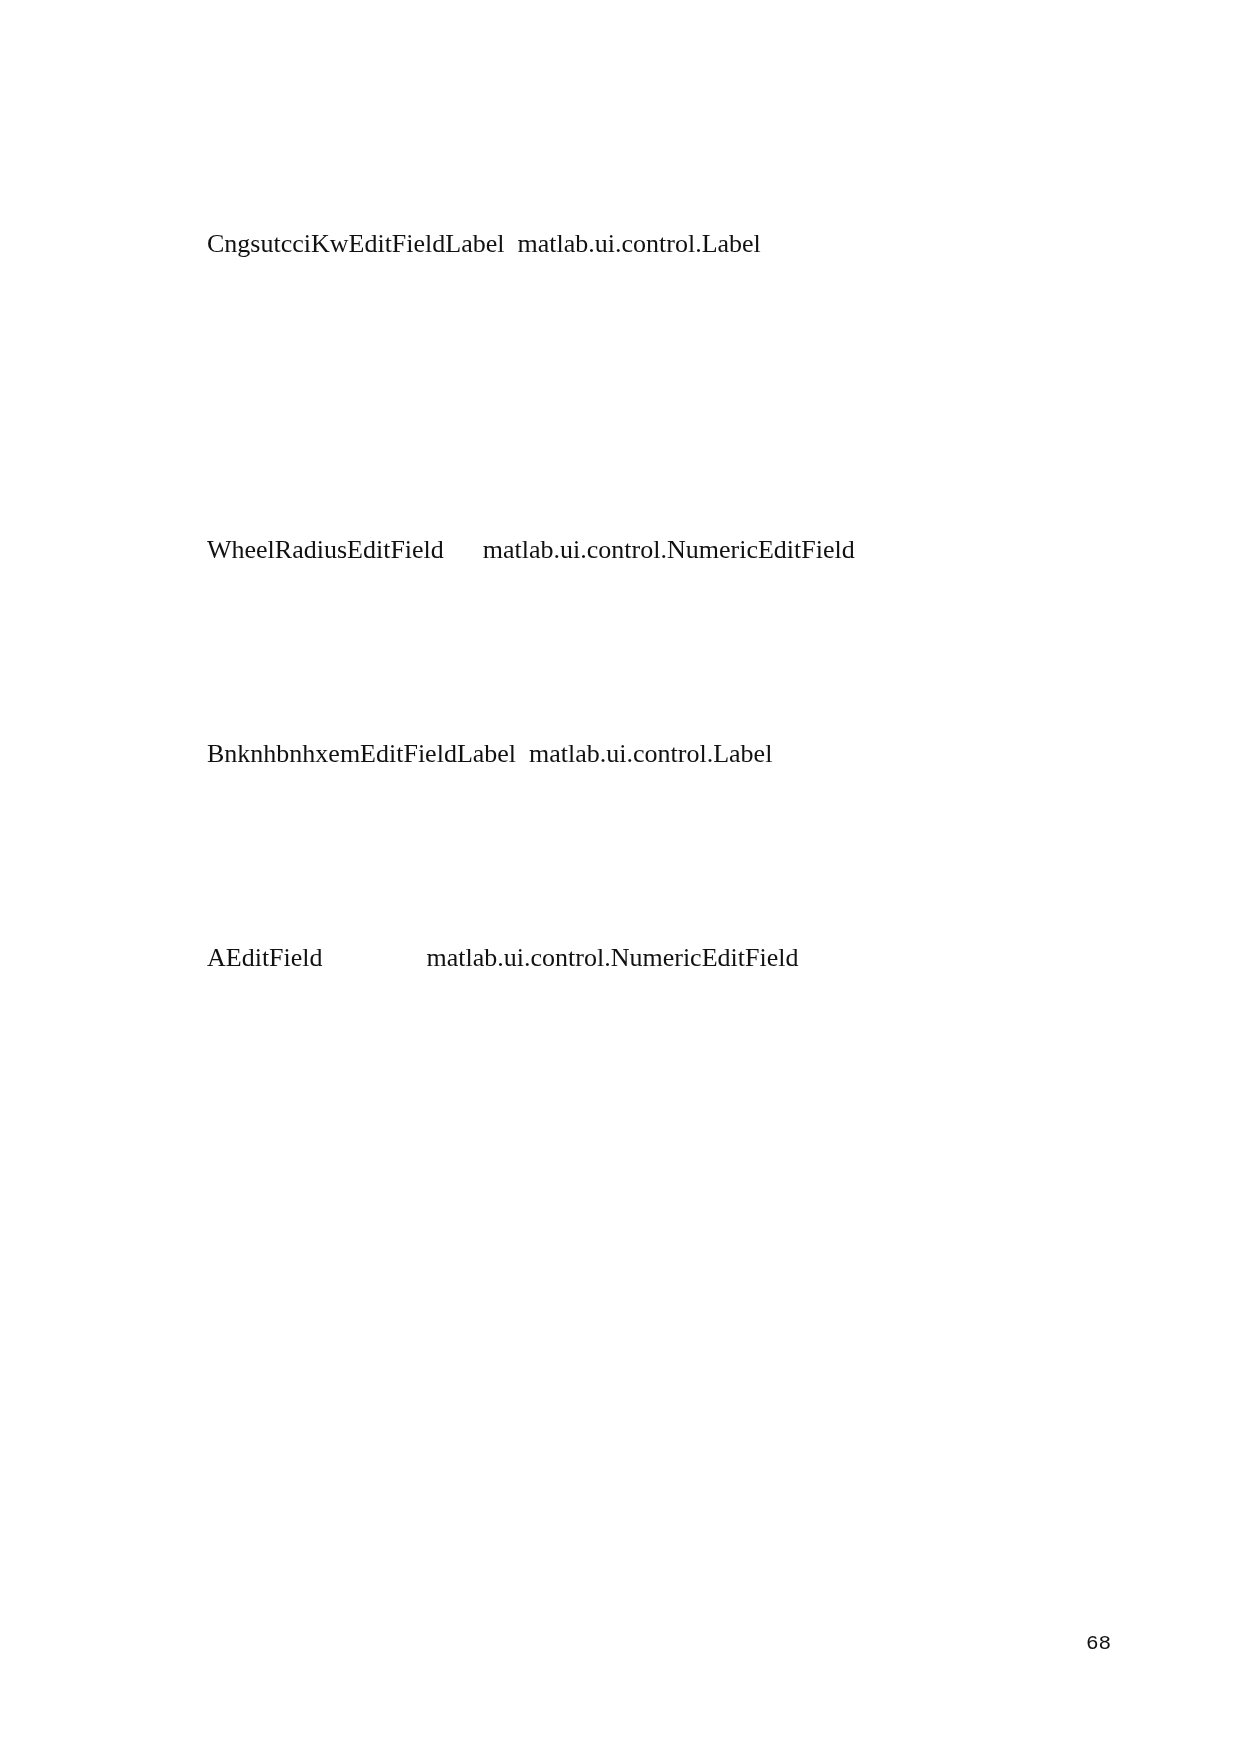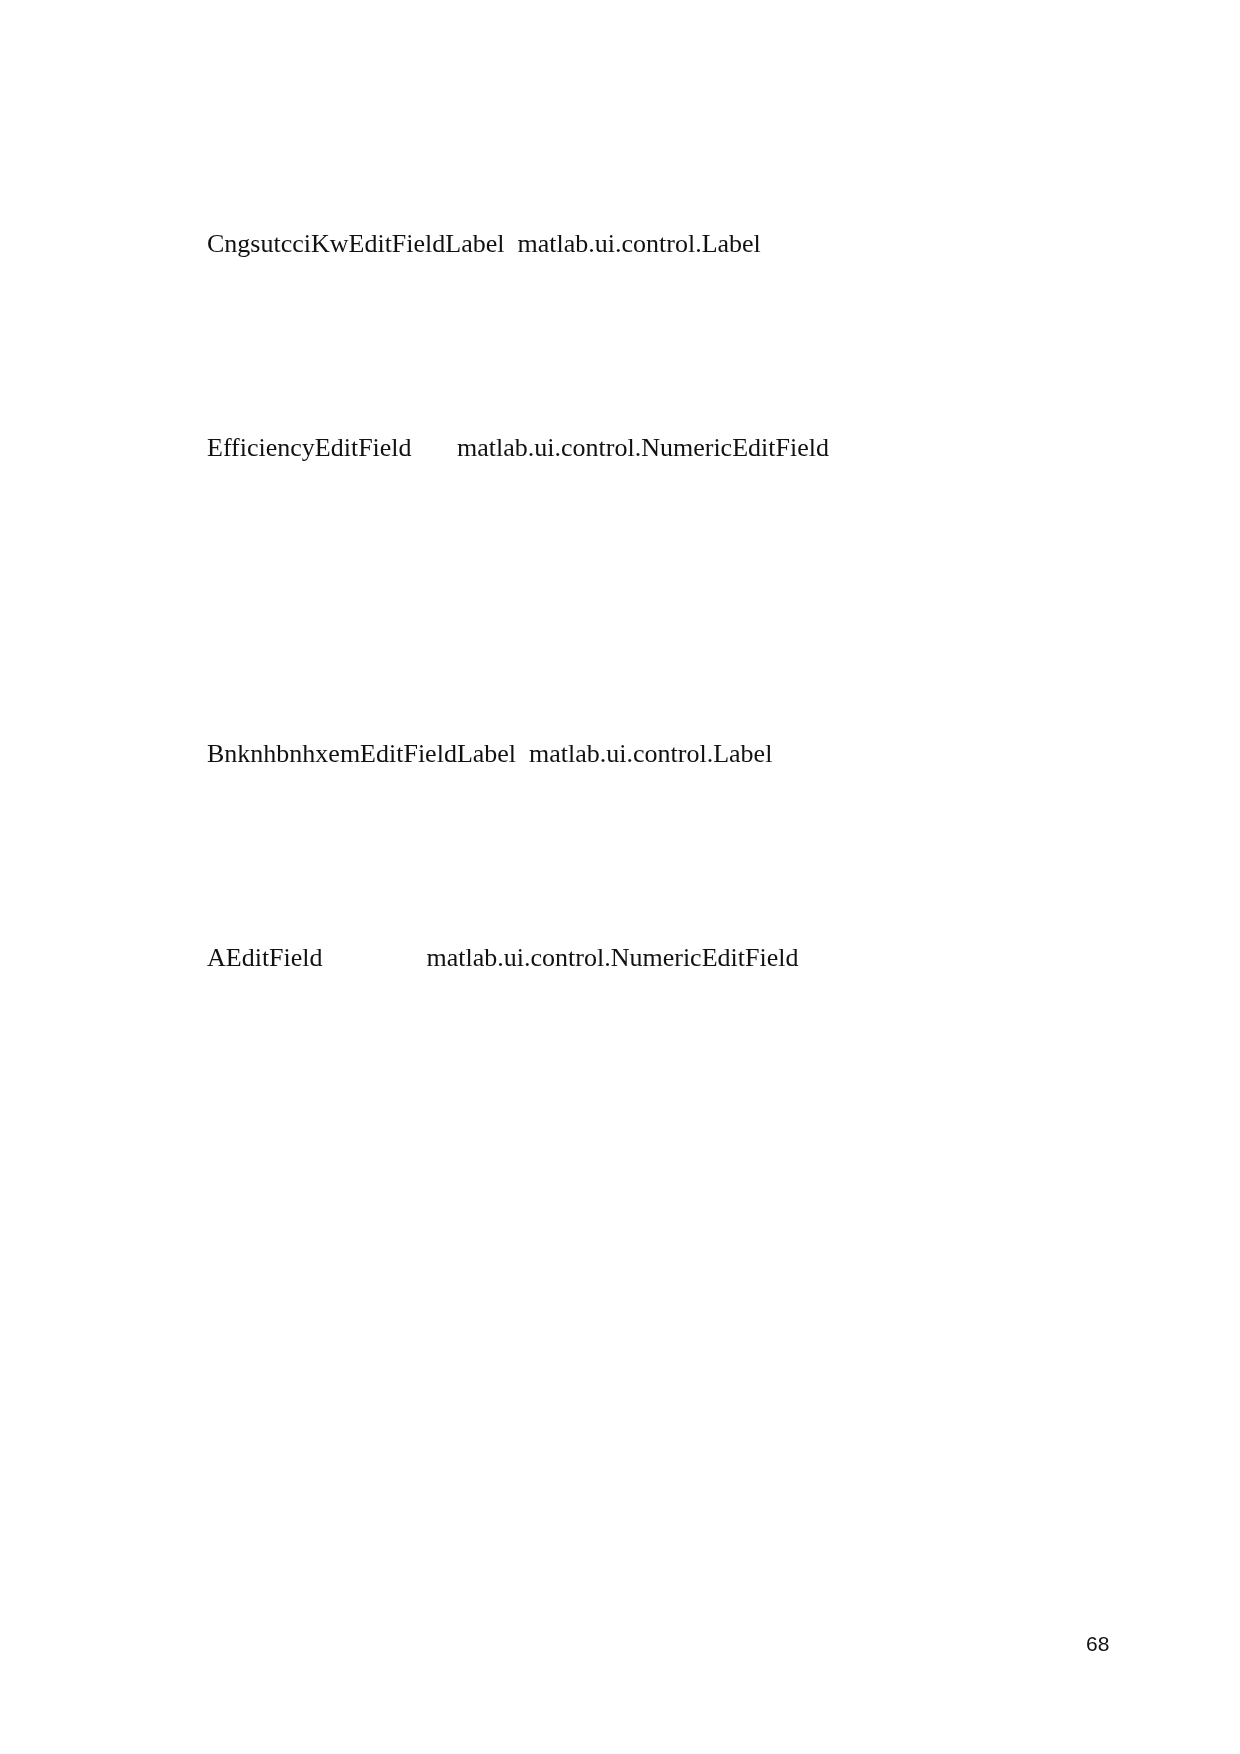--- a/index.html
+++ b/index.html
@@ -25,44 +25,44 @@
     font-size: 26px;
     line-height: 51px;
   }
   .row {
     height: 51px;
   }
   .page-number {
     position: absolute;
     left: 1086px;
     top: 1612px;
-    font-family: Liberation Sans, sans-serif;
+    font-family: Liberation Mono, monospace;
     font-size: 21px;
     color: #111111;
   }
   .bottom-strip {
     position: absolute;
     left: 30px;
     right: 95px;
     bottom: 3px;
     height: 9px;
     border-radius: 2px;
   }
 </style>
 </head>
 <body>
 
 <div class="page">
 
   <div class="content">
     <div class="row"><span>CngsutcciKwEditFieldLabel</span><span>  </span><span>matlab.ui.control.Label</span></div>
   
-    <div class="row"><span>EfficiencyEditField</span><span>       </span><span>matlab.ui.control.NumericEditField</span></div>
   
   
+    <div class="row"><span>WheelRadiusEditField</span><span>      </span><span>matlab.ui.control.NumericEditField</span></div>
   
     <div class="row"><span>BnknhbnhxemEditFieldLabel</span><span>  </span><span>matlab.ui.control.Label</span></div>
   
     <div class="row"><span>AEditField</span><span>                </span><span>matlab.ui.control.NumericEditField</span></div>
   
   
   
     
   
     

